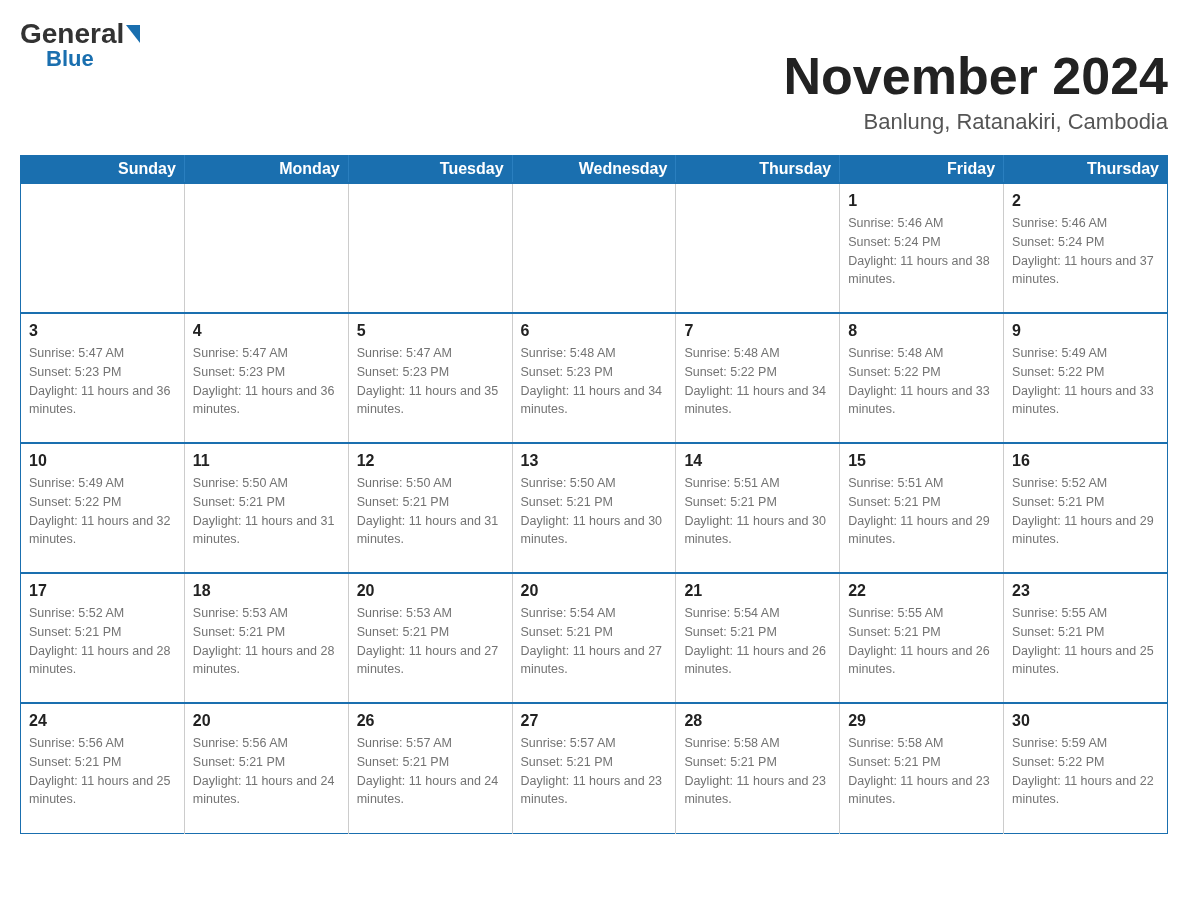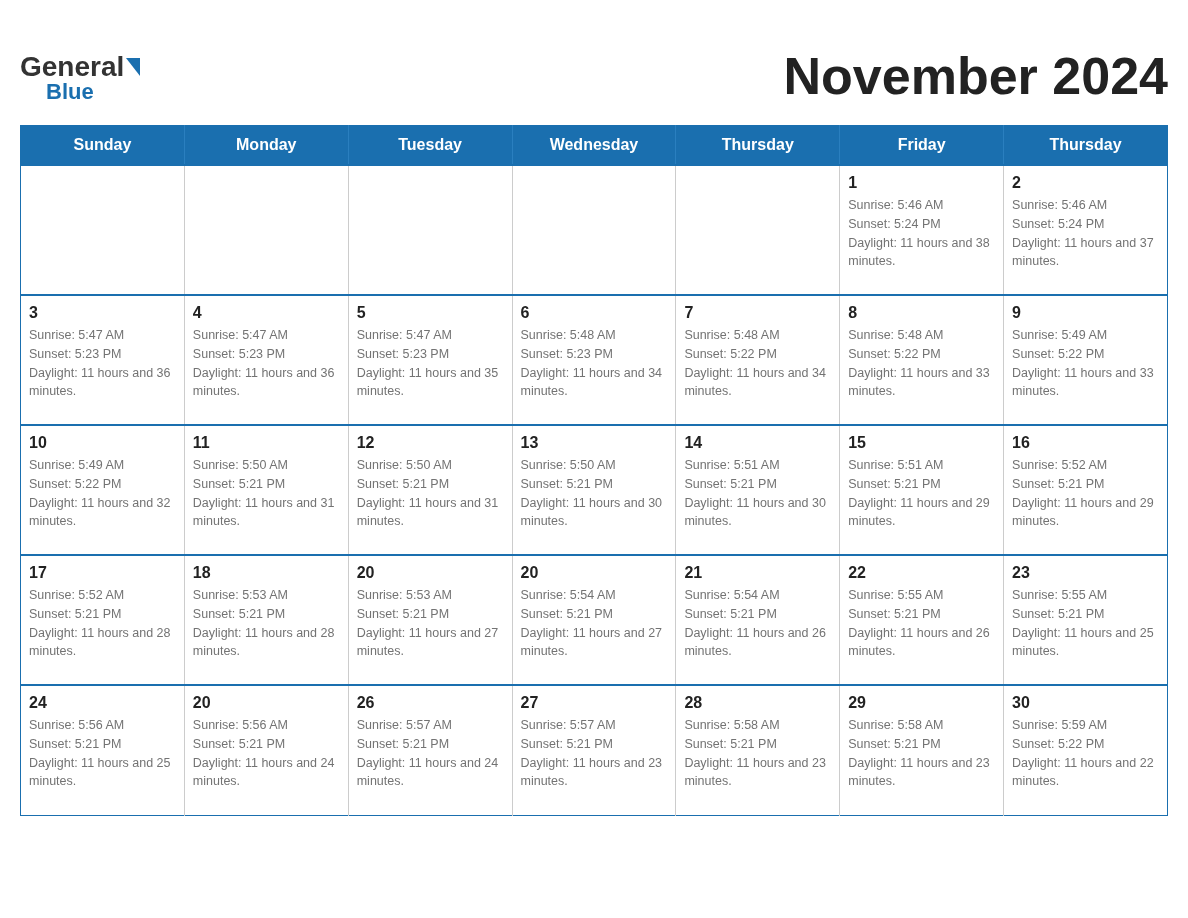--- a/index.html
+++ b/index.html
@@ -7,21 +7,21 @@
       font-family: Arial, sans-serif;
       background: #fff;
       color: #333;
       width: 1188px;
       min-height: 918px;
       padding: 20px;
     }
     .header {
       display: flex;
       justify-content: space-between;
-      align-items: flex-end;
+      align-items: flex-start;
       margin-bottom: 20px;
     }
     .logo {
       display: flex;
       flex-direction: column;
       align-items: flex-start;
     }
     .logo-text {
       font-size: 28px;
       font-weight: bold;
@@ -64,22 +64,22 @@
     .calendar {
       width: 100%;
       border-collapse: collapse;
       border: 1px solid #1a6faf;
     }
     .calendar thead tr th {
       background-color: #1a6faf;
       color: #fff;
       font-size: 16px;
       font-weight: bold;
-      padding: 10px 8px;
-      text-align: center;
+      padding: 4px 8px;
+      text-align: right;
       border-right: 1px solid #2a7fbf;
     }
     .calendar thead tr th:last-child {
       border-right: none;
     }
     .calendar tbody tr {
       border-top: 2px solid #1a6faf;
     }
     .calendar tbody tr td {
       vertical-align: top;
@@ -114,20 +114,21 @@
 <div class="header">
   <div class="logo">
     <div style="display:flex; align-items:center;">
       <span class="logo-text">General</span>
       <span class="logo-triangle"></span>
     </div>
     <div class="logo-blue">Blue</div>
   </div>
   <div class="title-area">
     <div class="main-title">November 2024</div>
+    <div class="subtitle">Banlung, Ratanakiri, Cambodia</div>
   </div>
 </div>
 
 <table class="calendar">
   <thead>
     <tr>
     <th>Sunday</th>
         <th>Monday</th>
         <th>Tuesday</th>
         <th>Wednesday</th>

